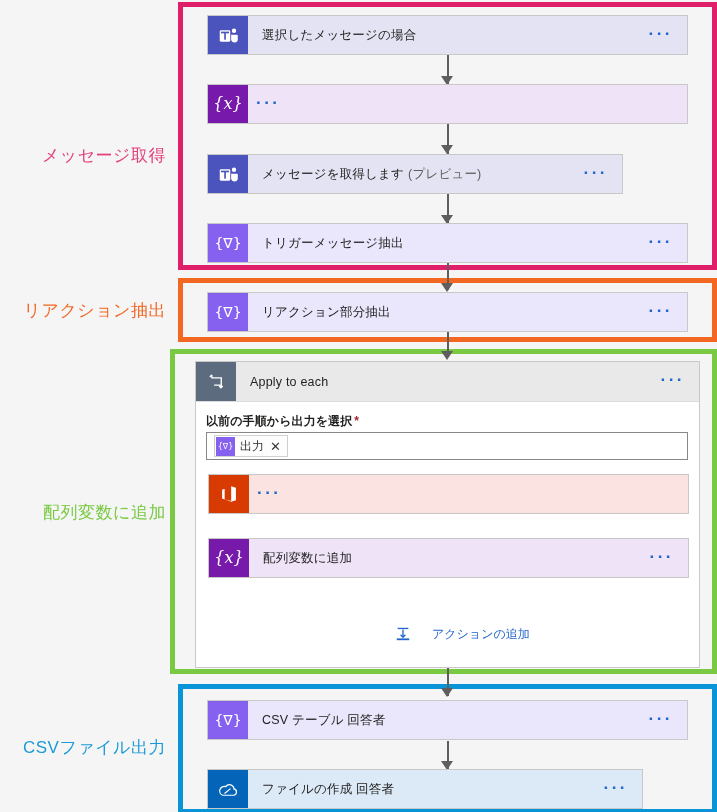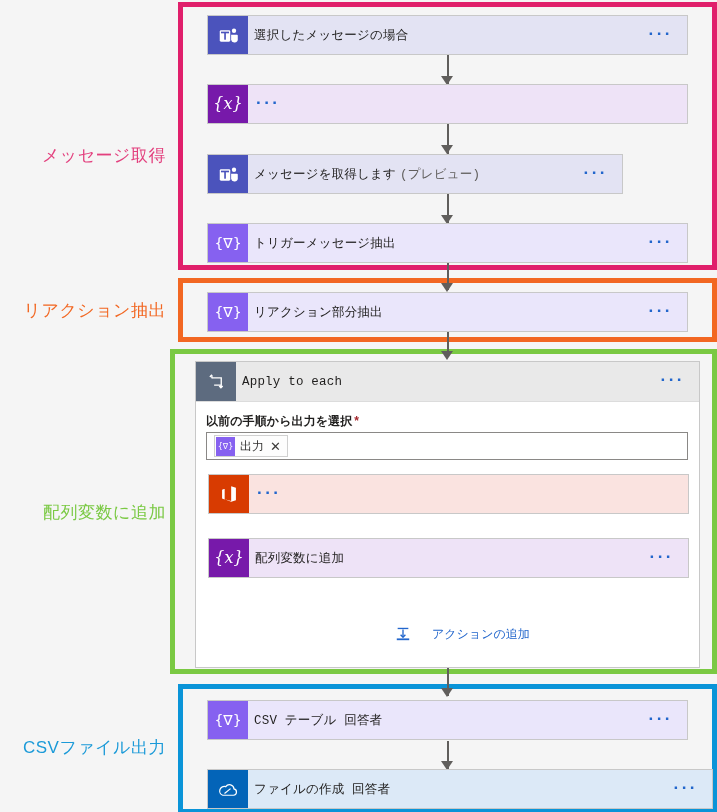--- a/index.html
+++ b/index.html
@@ -46,27 +46,26 @@
     width: 40px;
     min-width: 40px;
     display: flex;
     align-items: center;
     justify-content: center;
   }
   .card-title {
     flex: 1;
     display: flex;
     align-items: center;
-    padding-left: 6px;
+    padding-left: 14px;
     font-size: 12.5px;
     color: #201f1e;
     letter-spacing: 0.2px;
     white-space: nowrap;
     overflow: hidden;
-    font-family: Liberation Mono, monospace;
   }
   .card-title .sub { color: #605e5c; }
   .ellipsis {
     display: flex;
     align-items: center;
     padding: 0 14px 4px 8px;
     color: #2266cc;
     font-size: 17px;
     letter-spacing: 2.5px;
     line-height: 1;
@@ -332,21 +331,21 @@
   <div class="card" style="left:207px; top:700px; width:481px; background:#eae6fb;">
     <div class="card-icon" style="background:#8661f0;">
       <span class="ico-glyph nabla">{∇}</span>
     </div>
     <div class="card-title">
       <span>CSV テーブル 回答者</span>
     </div>
     <div class="ellipsis">···</div>
   </div>
 
-  <div class="card" style="left:207px; top:769px; width:506px; background:#dce9f7;">
+  <div class="card" style="left:207px; top:769px; width:436px; background:#dce9f7;">
     <div class="card-icon" style="background:#0364b8;">
       <svg width="23" height="23" viewBox="0 0 26 26" aria-hidden="true">
         <path d="M6.5 19.5h12.2a3.6 3.6 0 0 0 .5-7.1 5.1 5.1 0 0 0-9.3-2.6 4 4 0 0 0-3.4 9.7z" fill="none" stroke="#ffffff" stroke-width="1.4"></path>
         <path d="M8.5 17.4l6.8-5.4" stroke="#ffffff" stroke-width="1.4" fill="none"></path>
       </svg>
     </div>
     <div class="card-title">
       <span>ファイルの作成 回答者</span>
     </div>
     <div class="ellipsis">···</div>

